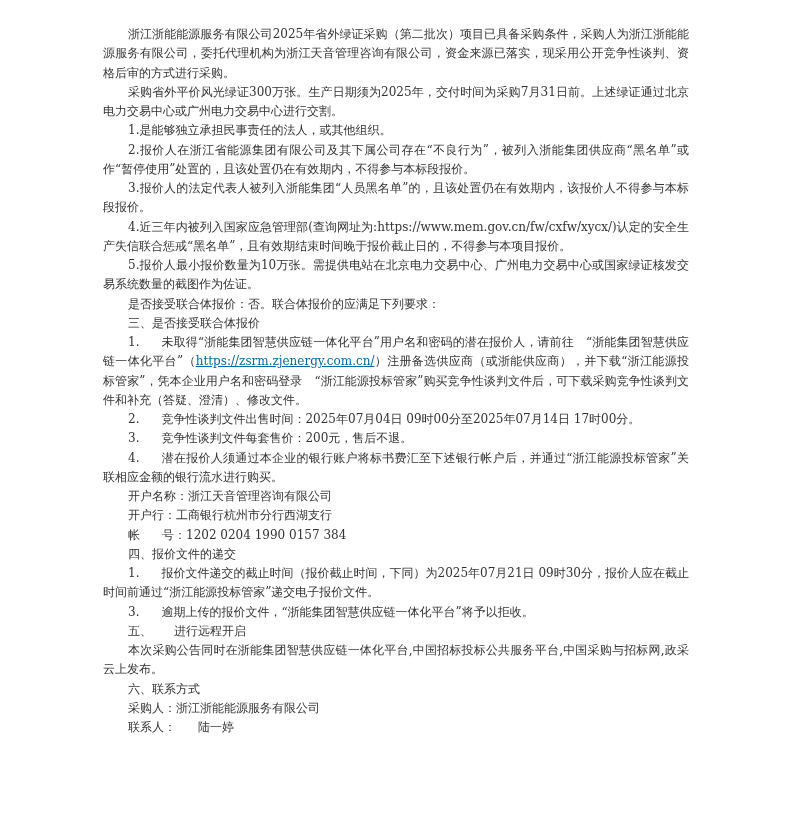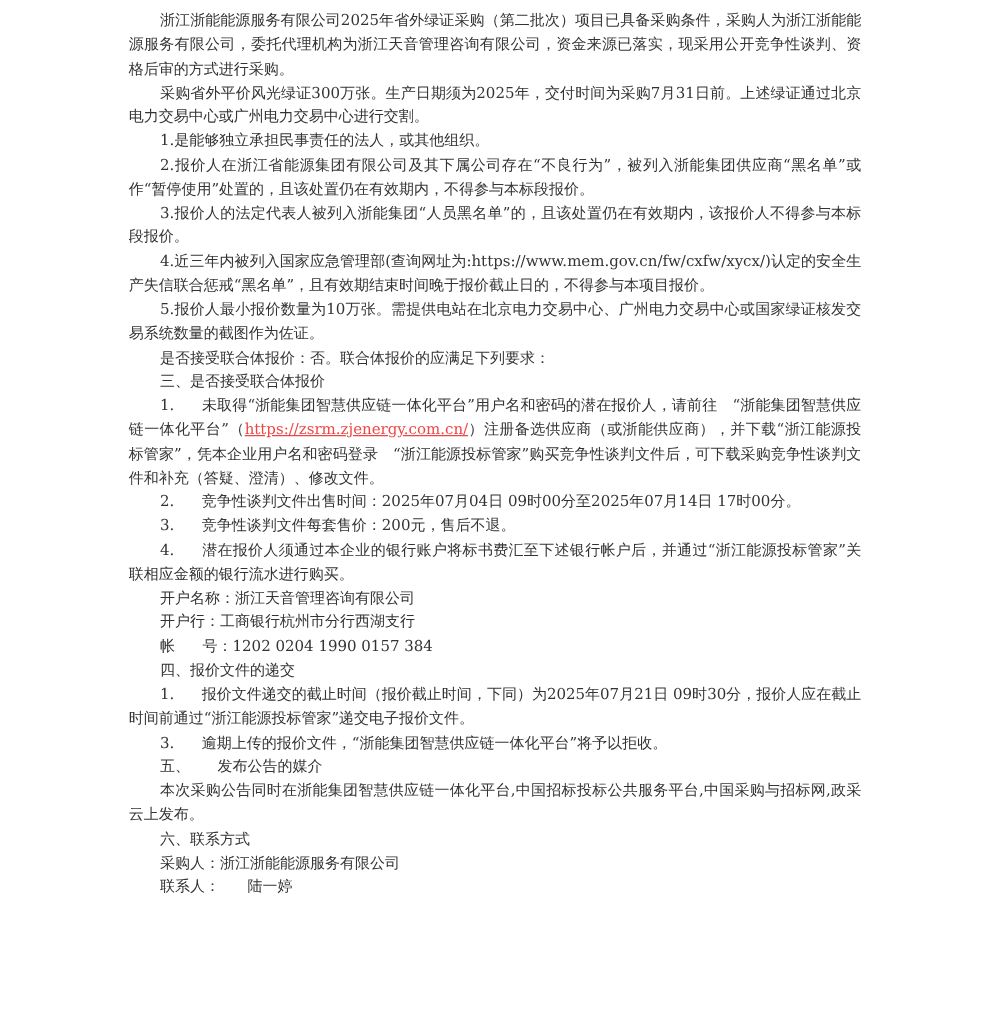--- a/index.html
+++ b/index.html
@@ -3,30 +3,30 @@
 <meta charset="utf-8">
 <style>
   html, body { margin: 0; padding: 0; background: #ffffff; }
   body {
     width: 793px; height: 817px; overflow: hidden;
     font-family: "DejaVu Serif", "Liberation Serif", serif;
     color: #333333;
   }
   .page {
     position: relative;
-    padding: 7px 104px 0 103px;
+    padding: 25px 104px 0 103px;
     width: 586px;
     font-size: 12px;
     line-height: 19.25px;
     text-align: justify;
     text-justify: inter-character;
   }
   .p { margin: 0; }
   .indent { text-indent: 25px; }
-  .link { color: #ef4444; text-decoration: underline; }
+  .link { color: #0369a1; text-decoration: underline; }
   .gap2 { display: inline-block; width: 22px; }
 </style>
 </head>
 <body>
 
 <div class="page">
 
   <p class="p indent">浙江浙能能源服务有限公司2025年省外绿证采购（第二批次）项目已具备采购条件，采购人为浙江浙能能源服务有限公司，委托代理机构为浙江天音管理咨询有限公司，资金来源已落实，现采用公开竞争性谈判、资格后审的方式进行采购。</p>
 
   <p class="p indent">采购省外平价风光绿证300万张。生产日期须为2025年，交付时间为采购7月31日前。上述绿证通过北京电力交易中心或广州电力交易中心进行交割。</p>
@@ -63,21 +63,21 @@
 
   <p class="p indent">四、报价文件的递交</p>
   <p class="p indent">
     <span>1.</span><span class="gap2"></span><span>报价文件递交的截止时间（报价截止时间，下同）为2025年07月21日 09时30分，报价人应在截止时间前通过“浙江能源投标管家”递交电子报价文件。</span>
   </p>
   <p class="p indent">
     <span>3.</span><span class="gap2"></span><span>逾期上传的报价文件，“浙能集团智慧供应链一体化平台”将予以拒收。</span>
   </p>
 
   <p class="p indent">
-    <span>五、</span><span class="gap2"></span><span>发布公告的媒介</span>
+    <span>五、</span><span class="gap2"></span><span>进行远程开启</span>
   </p>
   <p class="p indent">本次采购公告同时在浙能集团智慧供应链一体化平台,中国招标投标公共服务平台,中国采购与招标网,政采云上发布。</p>
 
   <p class="p indent">六、联系方式</p>
   <p class="p indent">
     <span>采购人：</span><span>浙江浙能能源服务有限公司</span>
   </p>
   <p class="p indent">
     <span>联系人：</span><span class="gap2"></span><span>陆一婷</span>
   </p>

